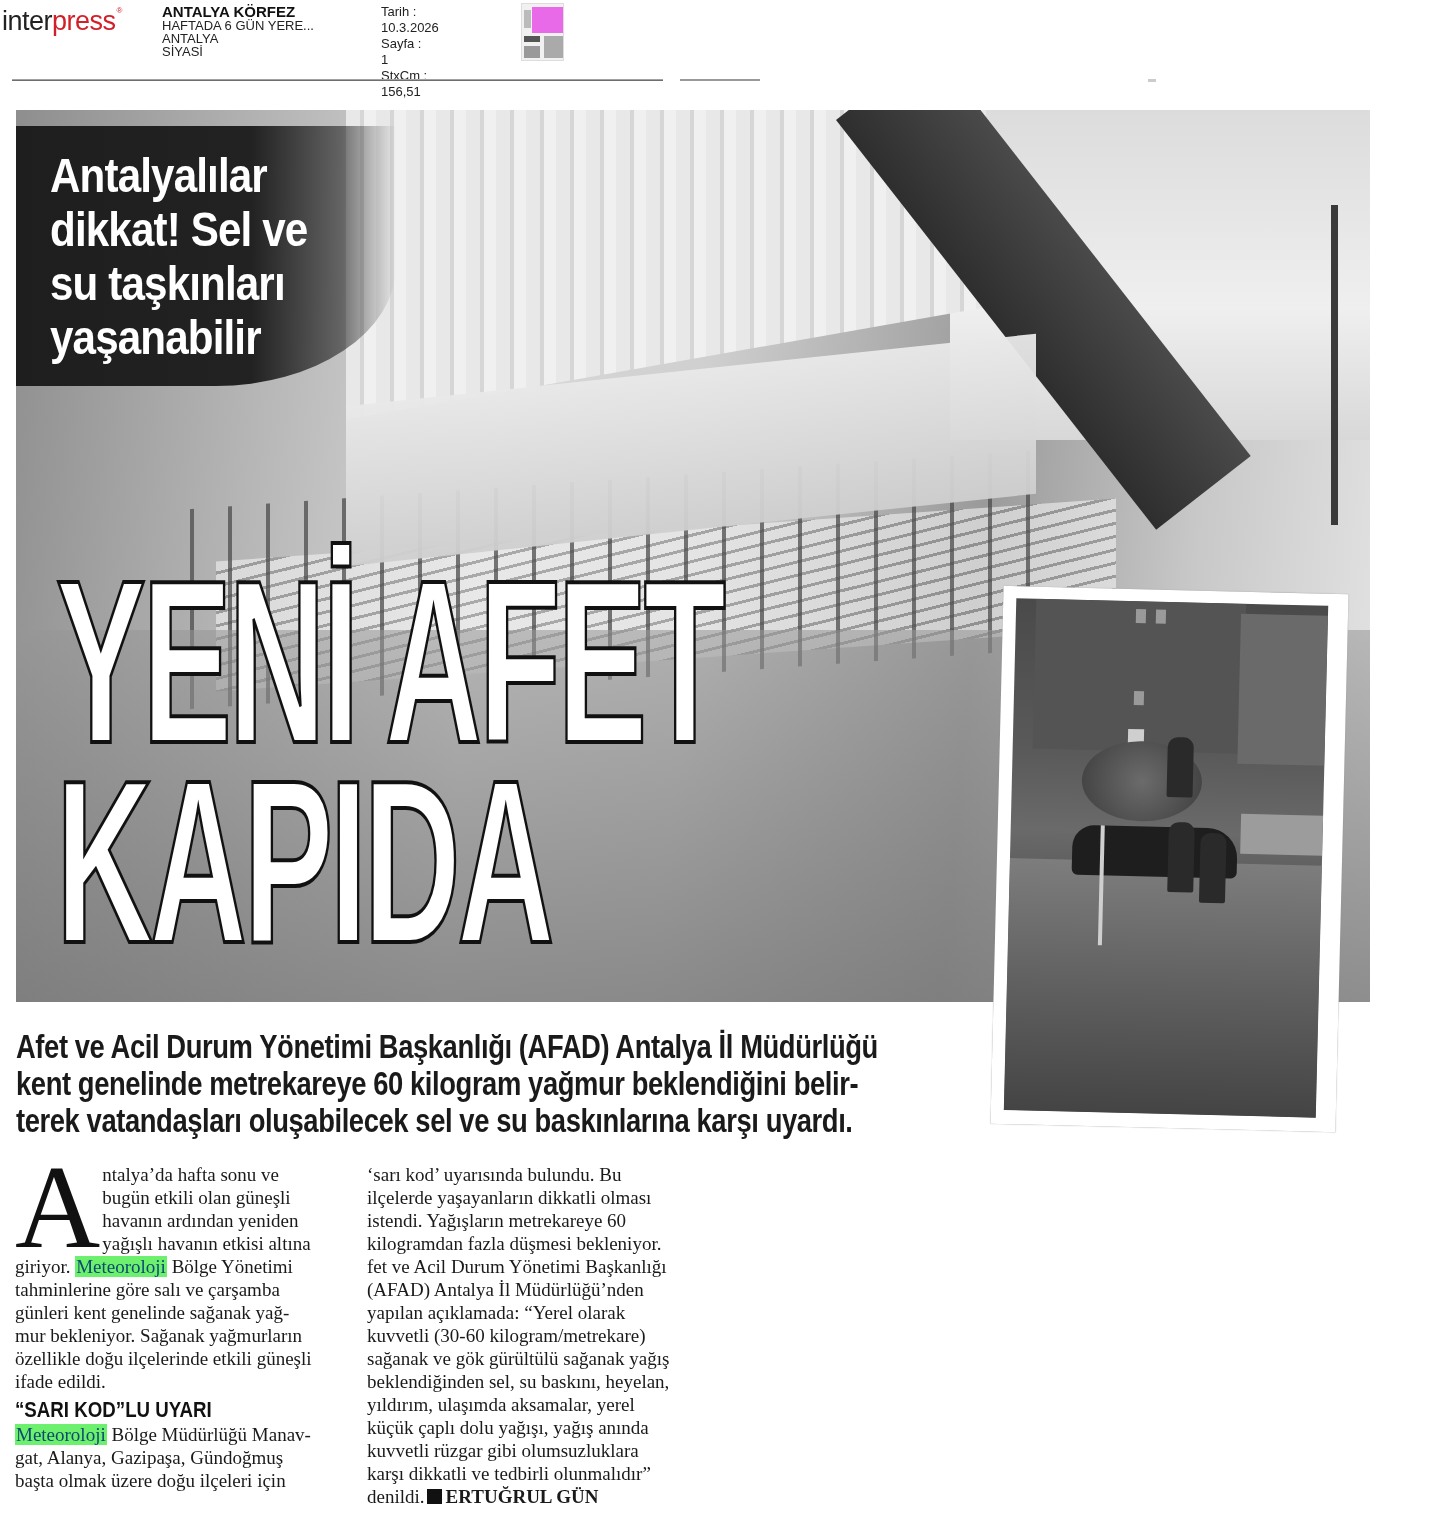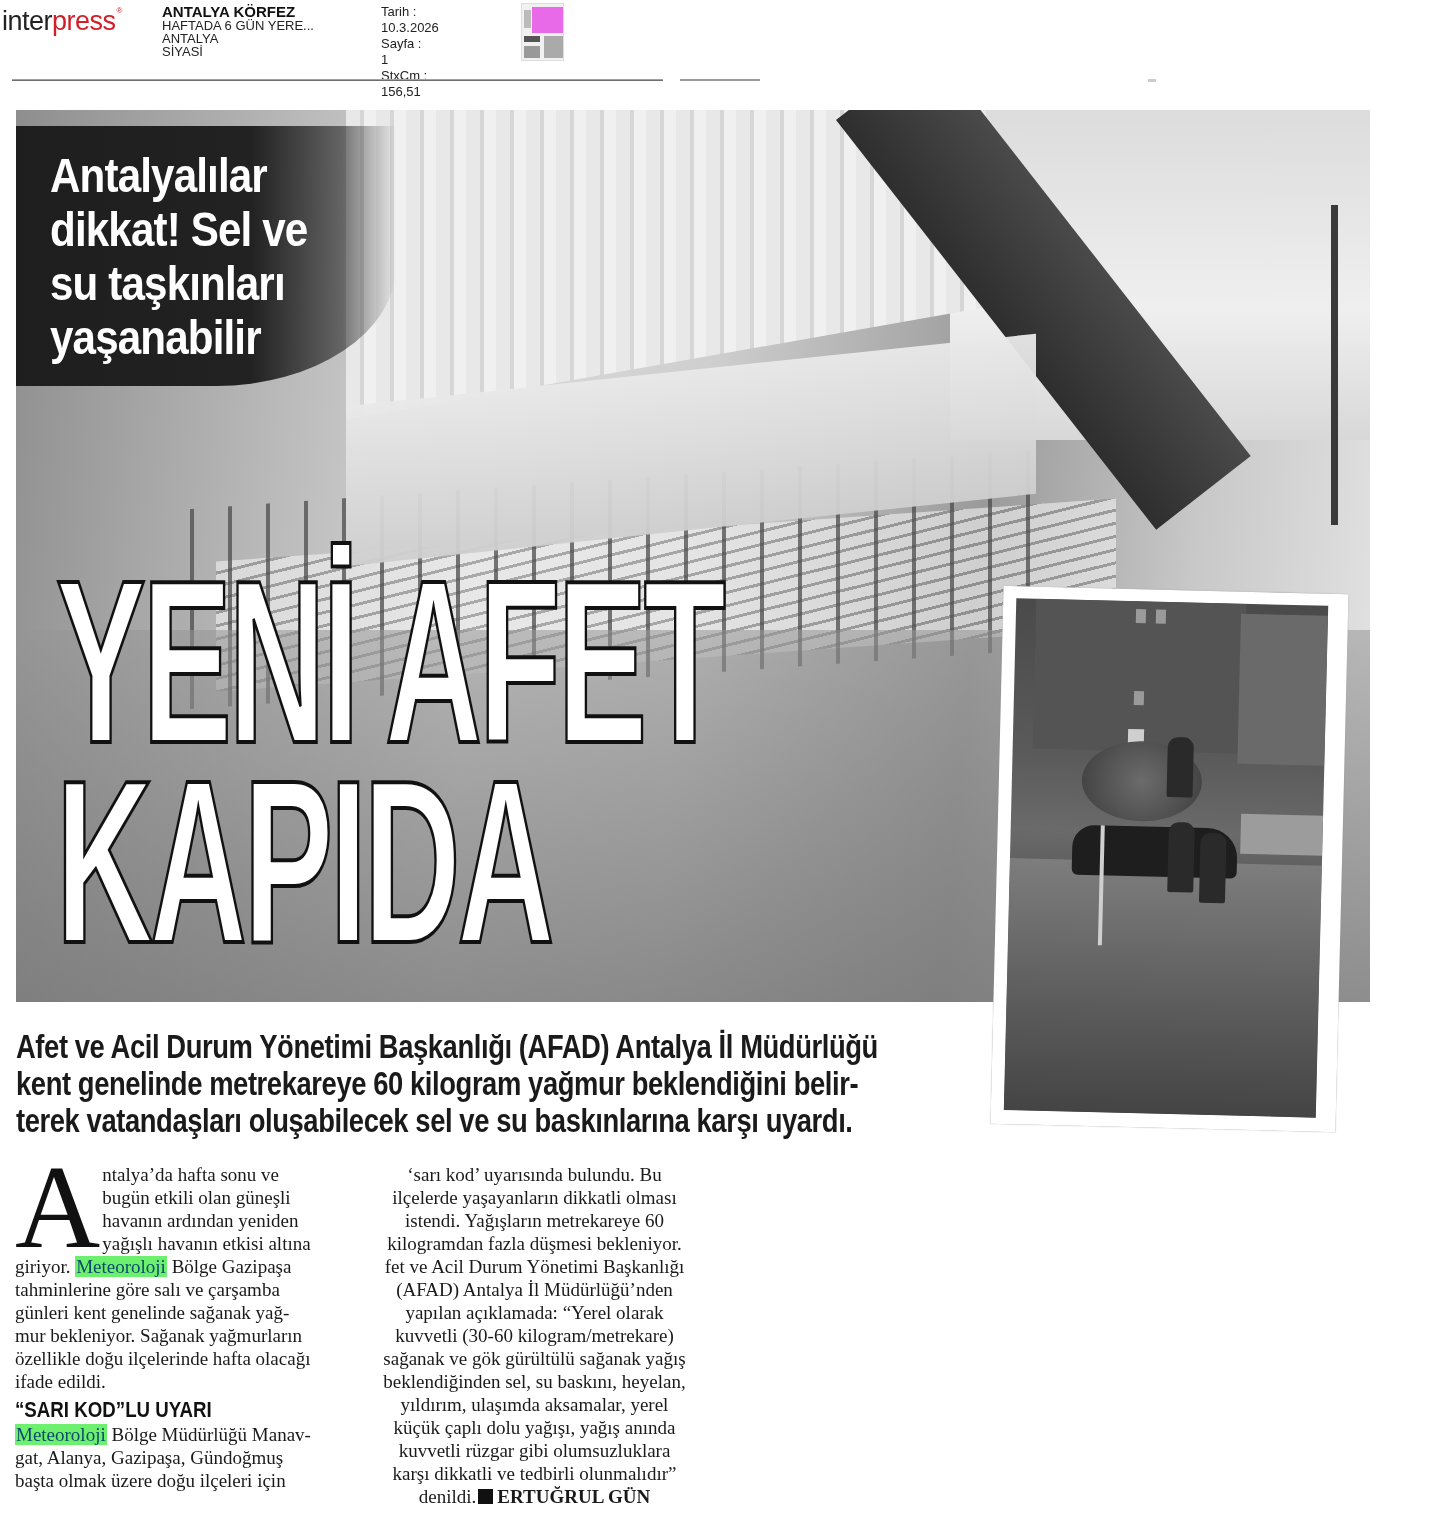--- a/index.html
+++ b/index.html
@@ -73,21 +73,21 @@
 
   
   .deck { position: absolute; left: 16px; top: 1028px; width: 950px; font-family: "Liberation Sans", sans-serif; font-weight: bold;
     font-size: 33px; line-height: 37px; color: #1a1a1a; letter-spacing: -0.5px; }
   .deck .ln { display: block; white-space: nowrap; transform: scaleX(0.83); transform-origin: left top; }
 
   
   .col { position: absolute; top: 1163px; width: 335px; font-family: "Liberation Serif", serif; font-size: 19px; line-height: 23px; color: #1a1a1a; }
   .col .ln { display: block; white-space: nowrap; }
   .col1 { left: 15px; }
-  .col2 { left: 367px; text-align: center; }
+  .col2 { left: 367px; }
   .dropcap { float: left; font-family: "Liberation Serif", serif; font-size: 118px; line-height: 86px; height: 90px; margin: 2px 2px 0 0; color: #111; }
   .hl { background: #6df06d; color: #0c4a6e; padding: 0 1px; }
   .subhead { display: block; font-family: "Liberation Sans", sans-serif; font-weight: bold; font-size: 22px; line-height: 26px; margin-top: 4px; color: #111; transform: scaleX(0.85); transform-origin: left top; white-space: nowrap; }
   .byline-sq { display: inline-block; width: 15px; height: 15px; background: #111; vertical-align: -1px; margin: 0 4px 0 2px; }
   .byline { font-weight: bold; }
 </style>
 </head>
 <body>
 
 <div class="hdr-logo">
@@ -177,25 +177,25 @@
   <span class="ln">kent genelinde metrekareye 60 kilogram yağmur beklendiğini belir-</span>
   <span class="ln">terek vatandaşları oluşabilecek sel ve su baskınlarına karşı uyardı.</span>
 </div>
 
 <div class="col col1">
   <span class="dropcap">A</span>
   <span class="ln">ntalya’da hafta sonu ve</span>
   <span class="ln">bugün etkili olan güneşli</span>
   <span class="ln">havanın ardından yeniden</span>
   <span class="ln">yağışlı havanın etkisi altına</span>
-  <span class="ln" style="clear:both"><span>giriyor. </span><span class="hl">Meteoroloji</span><span> Bölge Gazipaşa</span></span>
+  <span class="ln" style="clear:both"><span>giriyor. </span><span class="hl">Meteoroloji</span><span> Bölge Yönetimi</span></span>
   <span class="ln">tahminlerine göre salı ve çarşamba</span>
   <span class="ln">günleri kent genelinde sağanak yağ-</span>
   <span class="ln">mur bekleniyor. Sağanak yağmurların</span>
-  <span class="ln">özellikle doğu ilçelerinde hafta olacağı</span>
+  <span class="ln">özellikle doğu ilçelerinde etkili güneşli</span>
   <span class="ln">ifade edildi.</span>
   <span class="subhead">“SARI KOD”LU UYARI</span>
   <span class="ln"><span class="hl">Meteoroloji</span><span> Bölge Müdürlüğü Manav-</span></span>
   <span class="ln">gat, Alanya, Gazipaşa, Gündoğmuş</span>
   <span class="ln">başta olmak üzere doğu ilçeleri için</span>
 </div>
 
 <div class="col col2">
   <span class="ln">‘sarı kod’ uyarısında bulundu. Bu</span>
   <span class="ln">ilçelerde yaşayanların dikkatli olması</span>

